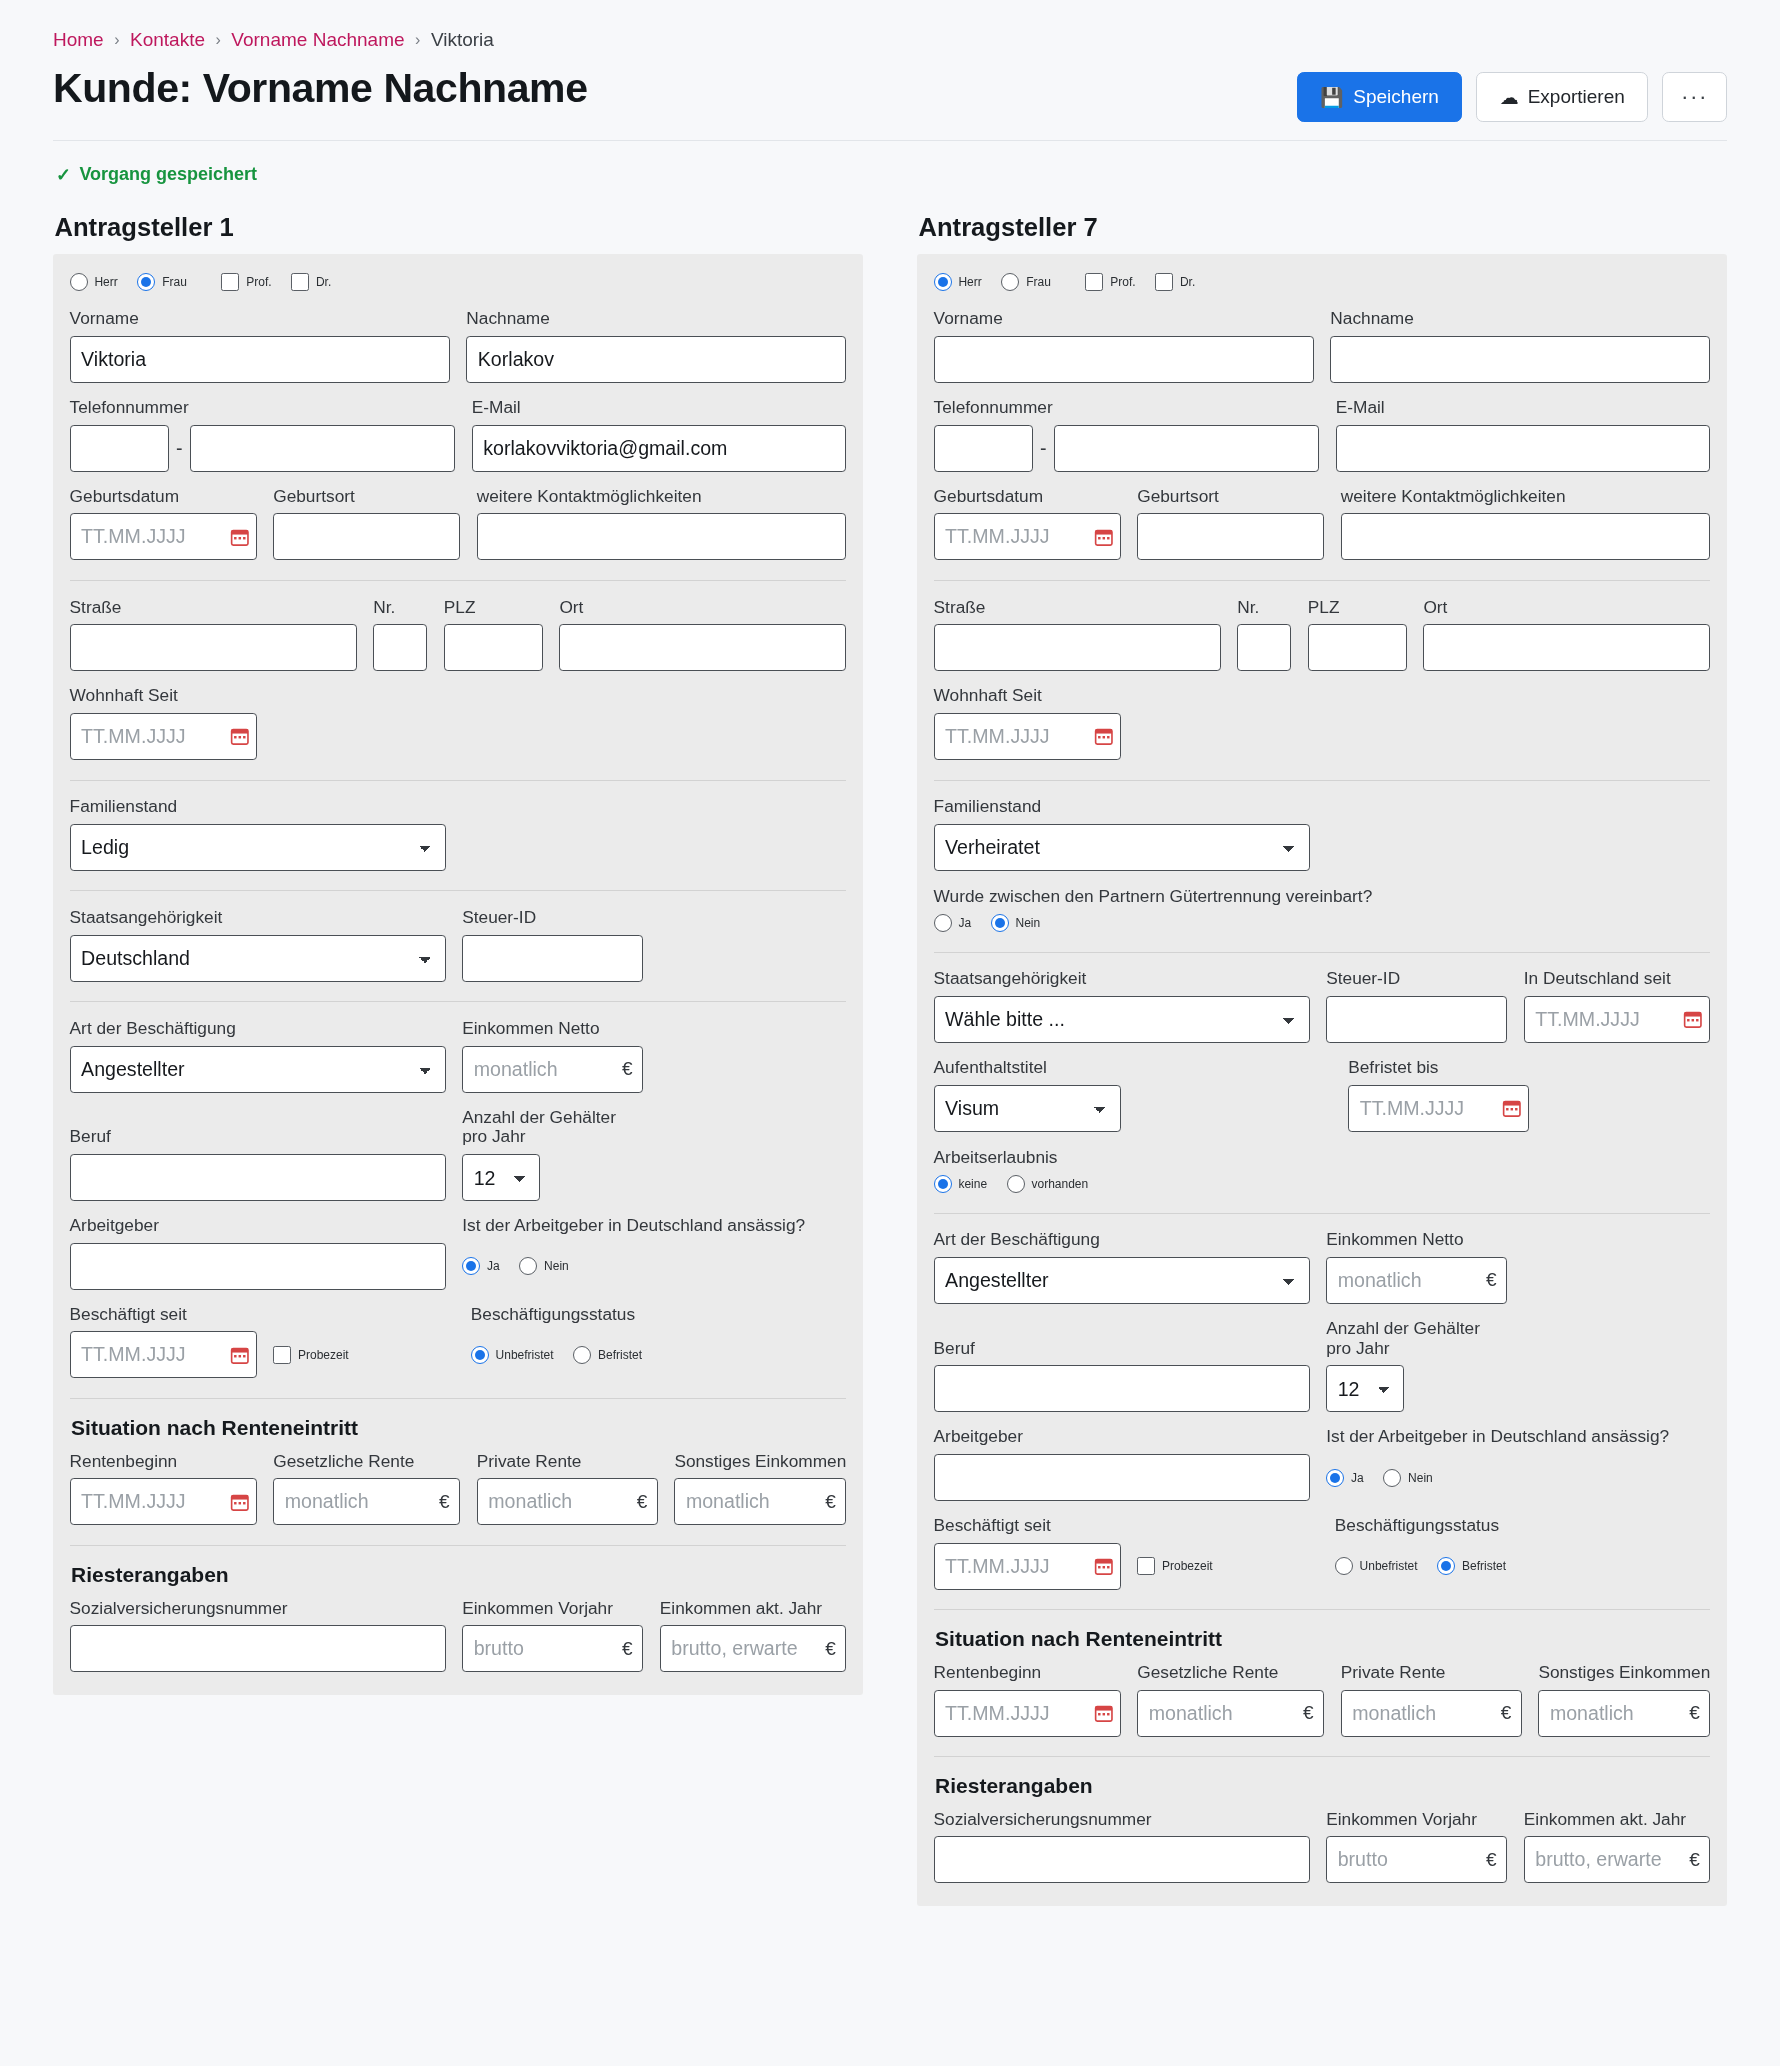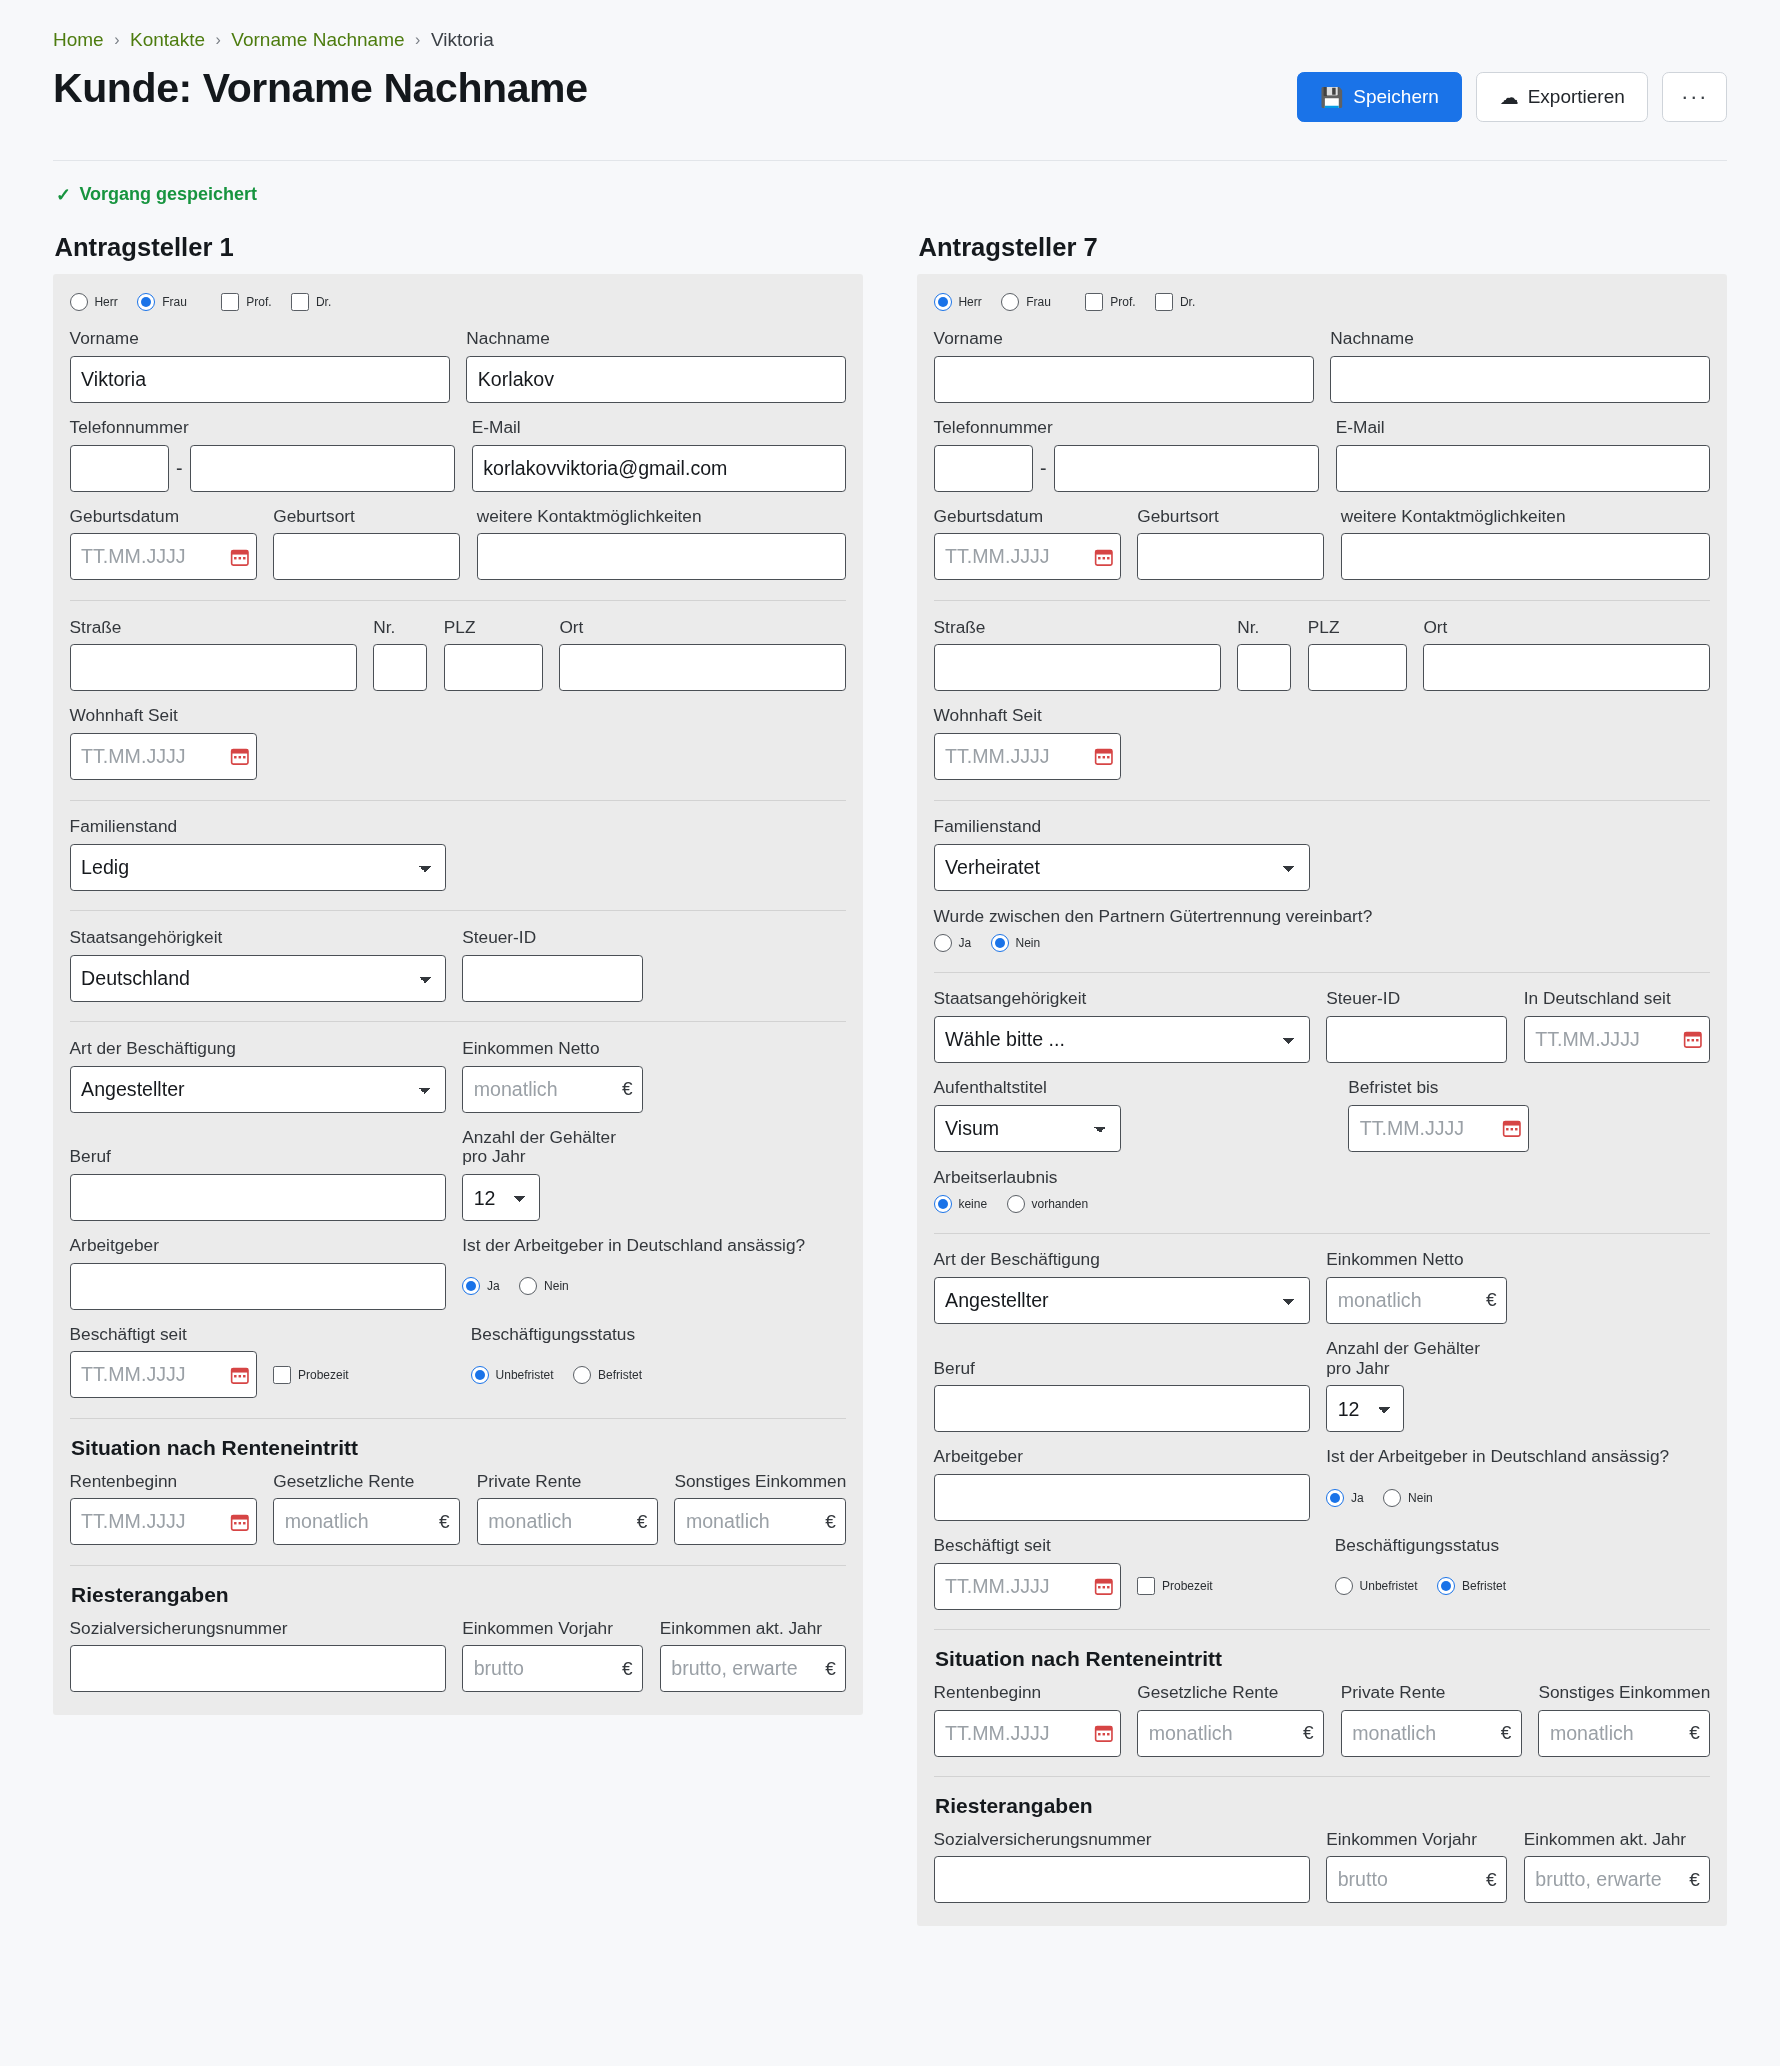--- a/index.html
+++ b/index.html
@@ -7,26 +7,26 @@
     margin: 0; padding: 0;
     background: #f7f8fa;
     font-family: "Liberation Sans", sans-serif;
     color: #2b2f33;
   }
   body { width: 1780px; }
   .page { padding: 29px 53px 45px 53px; }
 
   
   .breadcrumb { display: flex; align-items: center; gap: 10.5px; font-size: 19px; margin-bottom: 13.6px; }
-  .breadcrumb a { color: #4d7c0f; text-decoration: none; }
+  .breadcrumb a { color: #be185d; text-decoration: none; }
   .breadcrumb .sep { color: #7b8087; font-size: 16px; }
   .breadcrumb .current { color: #3b4046; }
 
   
-  .title-row { display: flex; align-items: flex-start; justify-content: space-between; border-bottom: 1.5px solid #e2e5e9; padding-bottom: 38px; }
+  .title-row { display: flex; align-items: flex-start; justify-content: space-between; border-bottom: 1.5px solid #e2e5e9; padding-bottom: 18px; }
   .page-title { font-size: 41px; font-weight: bold; letter-spacing: -0.4px; color: #14181c; margin: 0; }
   .title-actions { display: flex; align-items: center; gap: 13.6px; margin-top: 7.5px; }
   .btn {
     display: inline-flex; align-items: center; gap: 9px;
     height: 50px; padding: 0 22.6px; border-radius: 6.8px;
     font-size: 19px; cursor: pointer; white-space: nowrap;
   }
   .btn-primary { background: #1a73e8; border: 0.8px solid #1a73e8; color: #fff; }
   .btn-default { background: #fff; border: 0.8px solid #cfd4da; color: #22262b; }
   .btn-dots { background: #fff; border: 0.8px solid #cfd4da; color: #3a3f45; width: 65px; justify-content: center; font-size: 22.6px; letter-spacing: 1.5px; padding: 0; }

